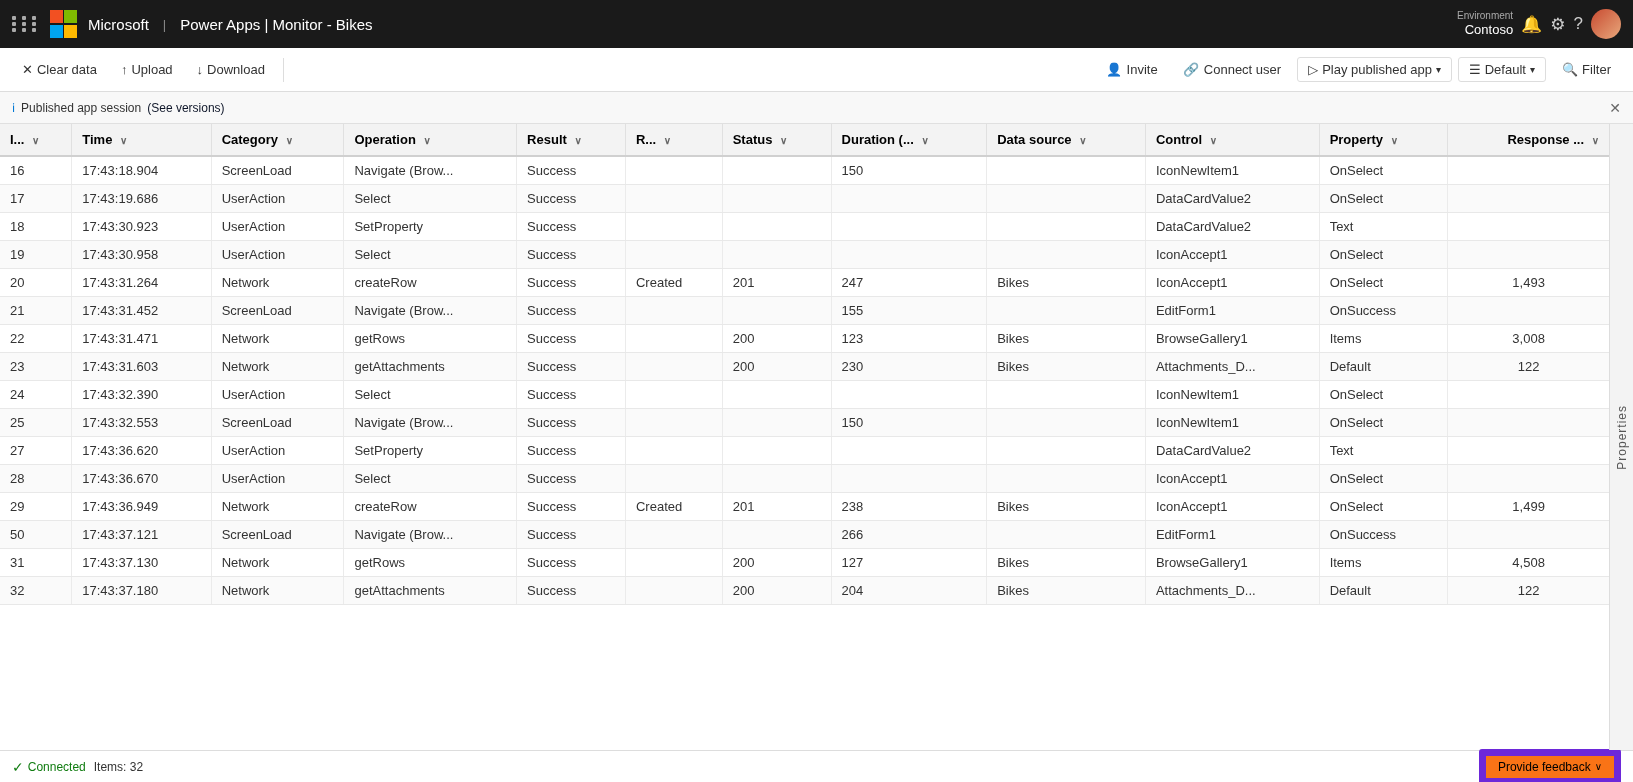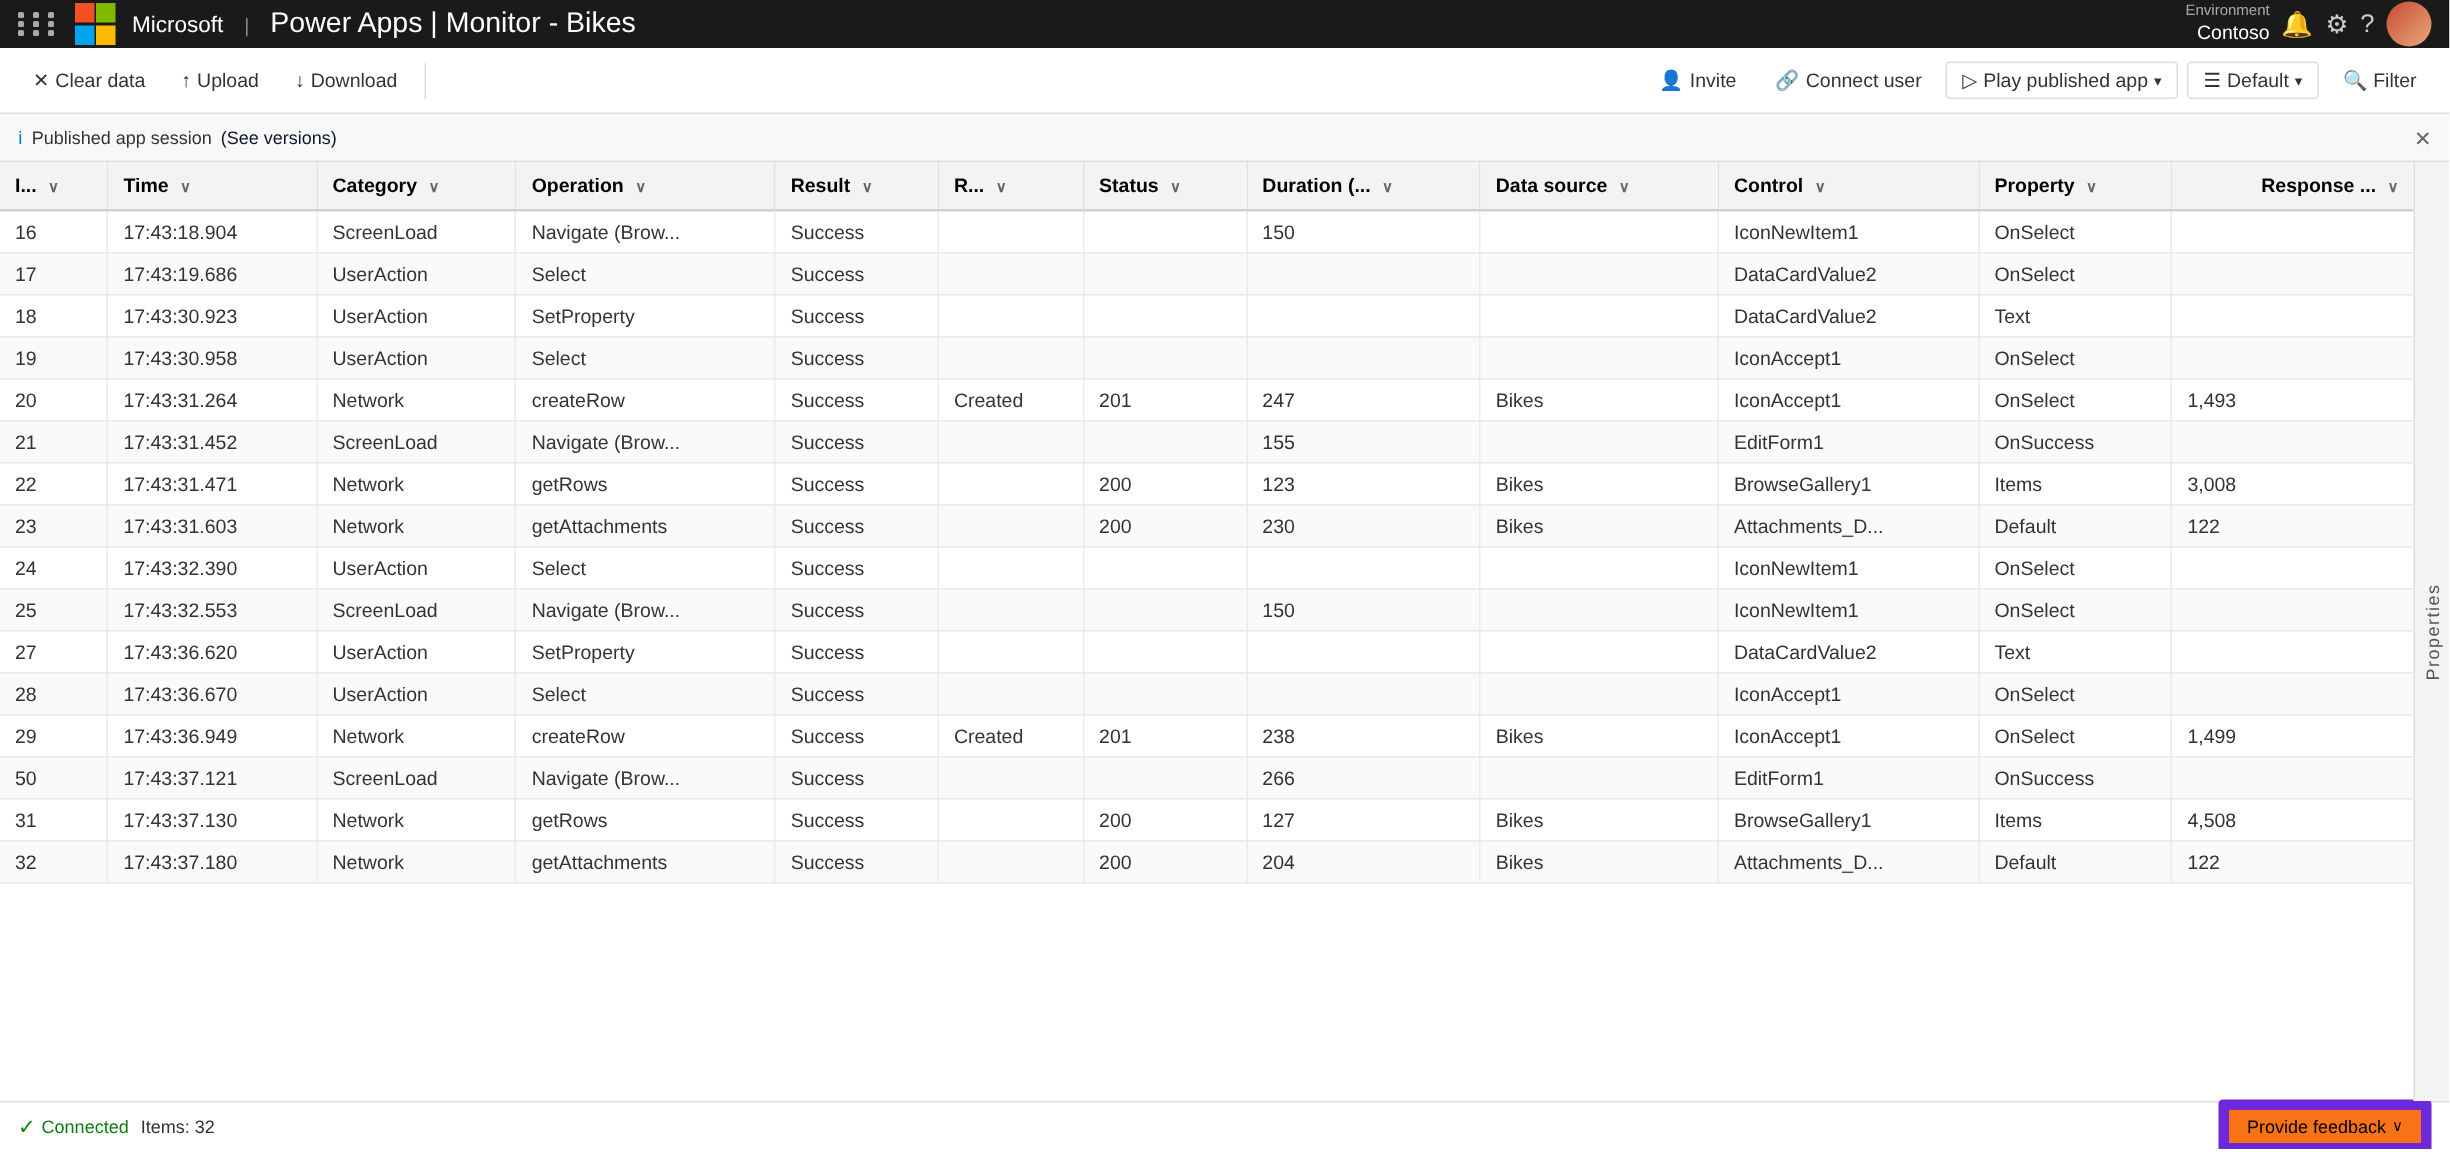--- a/index.html
+++ b/index.html
@@ -3,21 +3,21 @@
   <meta charset="utf-8">
   <style>
     * { box-sizing: border-box; margin: 0; padding: 0; }
     body { font-family: 'Segoe UI', sans-serif; font-size: 13px; background: #fff; overflow: hidden; }
 
     
     .topbar {
       background: #1a1a1a;
       display: flex;
       align-items: center;
-      height: 32px;
+      height: 48px;
       padding: 0 12px;
       gap: 10px;
       color: #fff;
     }
     .topbar-grid { display: grid; grid-template-columns: repeat(3,8px); gap: 2px; cursor: pointer; }
     .topbar-grid-dot { width: 4px; height: 4px; background: #aaa; border-radius: 1px; }
     .ms-logo { display: flex; width: 28px; height: 28px; flex-wrap: wrap; gap: 1px; }
     .ms-logo-q { width: 13px; height: 13px; }
     .topbar-sep { color: #888; margin: 0 4px; }
     .topbar-right { margin-left: auto; display: flex; align-items: center; gap: 8px; }
@@ -93,21 +93,21 @@
       user-select: none;
     }
     .data-table th:last-child { border-right: none; text-align: right; }
     .data-table td {
       border-bottom: 1px solid #e8e8e8;
       border-right: 1px solid #ebebeb;
       padding: 6px 10px;
       white-space: nowrap;
       color: #333;
     }
-    .data-table td:last-child { border-right: none; }
+    .data-table td:last-child { border-right: none; text-align: center; }
     .data-table tr:nth-child(even) td { background: #fafafa; }
 
     .col-sort { color: #666; font-size: 10px; margin-left: 4px; }
 
     
     .side-panel {
       width: 24px;
       background: #f3f3f3;
       border-left: 1px solid #ddd;
       display: flex;
@@ -160,21 +160,21 @@
       <div class="topbar-grid-dot"></div>
   </div>
   <div class="ms-logo">
     <div class="ms-logo-q" style="background:#f25022;"></div>
     <div class="ms-logo-q" style="background:#7fba00;"></div>
     <div class="ms-logo-q" style="background:#00a4ef;"></div>
     <div class="ms-logo-q" style="background:#ffb900;"></div>
   </div>
   <span style="color:#fff;font-size:15px;font-weight:400;">Microsoft</span>
   <span class="topbar-sep">|</span>
-  <span style="color:#fff;font-size:19px;font-weight:300;">Power Apps | Monitor - Bikes</span>
+  <span style="color:#fff;font-size:15px;font-weight:300;">Power Apps | Monitor - Bikes</span>
   <div class="topbar-right">
     <div class="topbar-env">
       <span style="font-size:10px;color:#aaa;">Environment</span>
       <span style="font-size:13px;color:#fff;font-weight:500;text-align:center;">Contoso</span>
     </div>
     <span class="topbar-icon">🔔</span>
     <span class="topbar-icon">⚙</span>
     <span class="topbar-icon">?</span>
     <div class="topbar-avatar"></div>
   </div>

